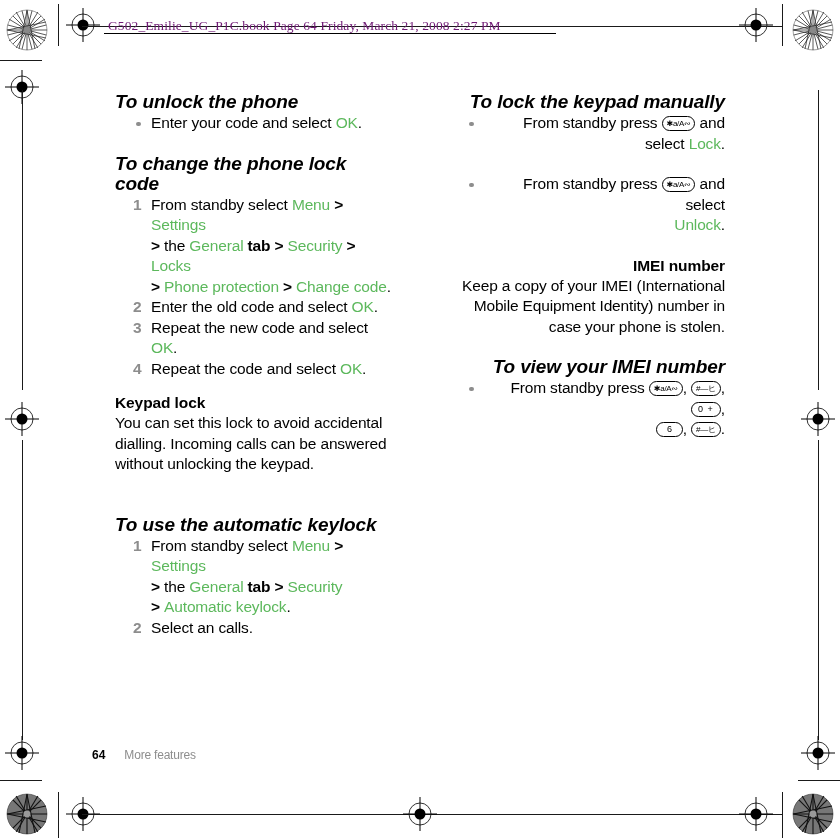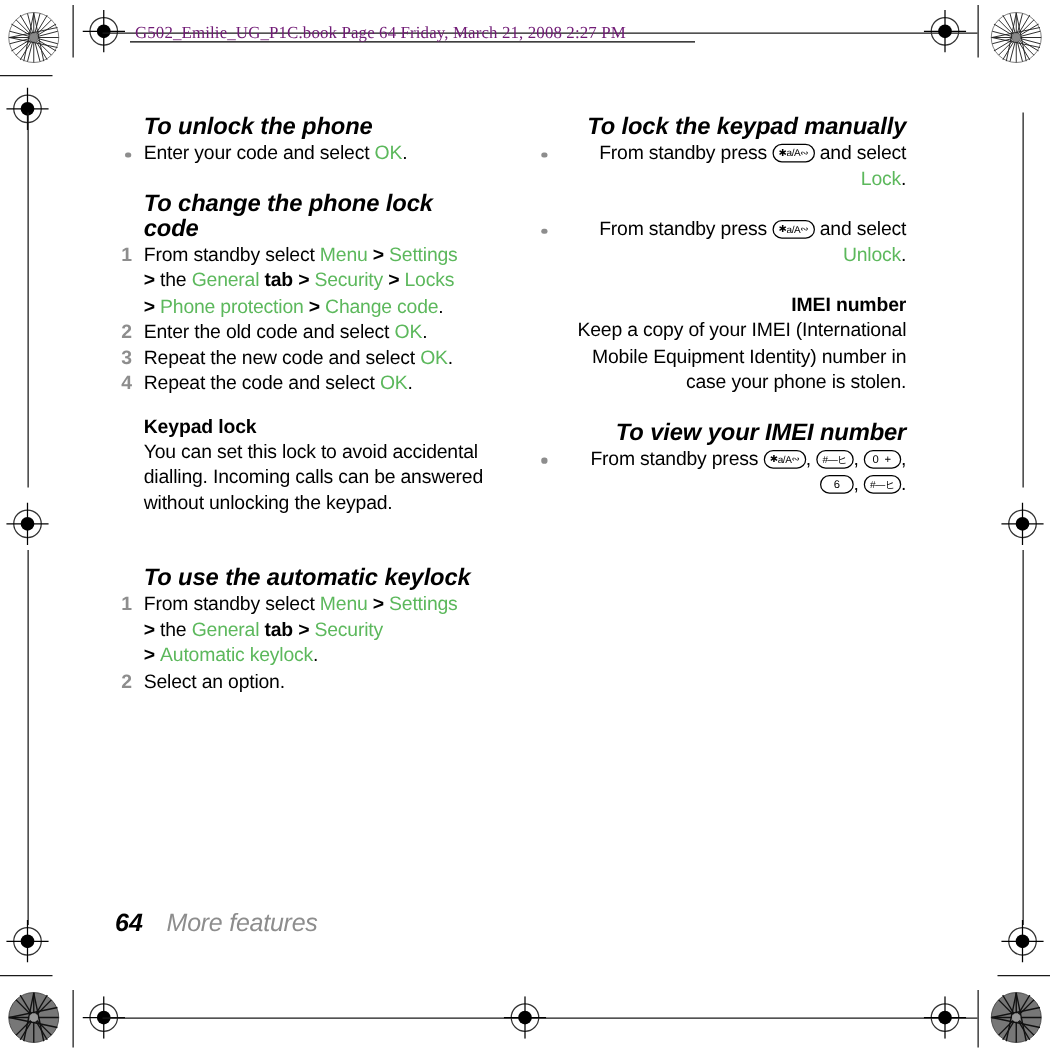--- a/index.html
+++ b/index.html
@@ -90,20 +90,21 @@
     list-style: none;
     margin: 0; padding: 0;
   }
   li.step, li.bullet {
     position: relative;
     padding-left: 23px;
     font-size: 15.5px;
     line-height: 20.5px;
     letter-spacing: -0.15px;
     margin-bottom: 0px;
+    margin-left: 36px;
   }
   li.step > .num {
     position: absolute;
     left: 5px; top: 0;
     color: #8d8d8d;
     font-weight: bold;
     font-size: 15.5px;
   }
   li.bullet > .dot {
     position: absolute;
@@ -168,23 +169,22 @@
     transform: scaleY(0.95);
   }
   .key-star { font-size: 8px; }
   .key-hash { font-size: 8px; }
   .key-0 { font-size: 9px; letter-spacing: 1px; padding: 0 6px; }
   .key-6 { font-size: 9px; padding: 0 10px; }
 
   
   .footer {
     position: absolute;
-    left: 92px; top: 728px;
-    font-size: 20px;
-    font-style: italic;
+    left: 92px; top: 748px;
+    font-size: 12px;
   }
   .footer .pagenum {
     font-weight: bold;
     color: #000;
     margin-right: 19px;
   }
   .footer .section {
     color: #8d8d8d;
     letter-spacing: -0.2px;
   }
@@ -402,21 +402,21 @@
     <div class="spacer-lg"></div>
 
     <h3 class="h-proc">To use the automatic keylock</h3>
     <ol class="steps">
       <li class="step">
         <span class="num">1</span>
         <span>From standby select </span><span class="ui">Menu</span><span class="gt"> &gt; </span><span class="ui">Settings</span><br><span class="gt"> &gt; </span><span>the </span><span class="ui">General</span><span class="b"> tab</span><span class="gt"> &gt; </span><span class="ui">Security</span><br><span class="gt"> &gt; </span><span class="ui">Automatic keylock</span><span>.</span>
       </li>
       <li class="step">
         <span class="num">2</span>
-        <span>Select an option.</span>
+        <span>Select an calls.</span>
       </li>
     </ol>
 
   </div>
 
   <div class="col col-right">
 
     <h3 class="h-proc">To lock the keypad manually</h3>
     <ul class="bullets">
       <li class="bullet">

